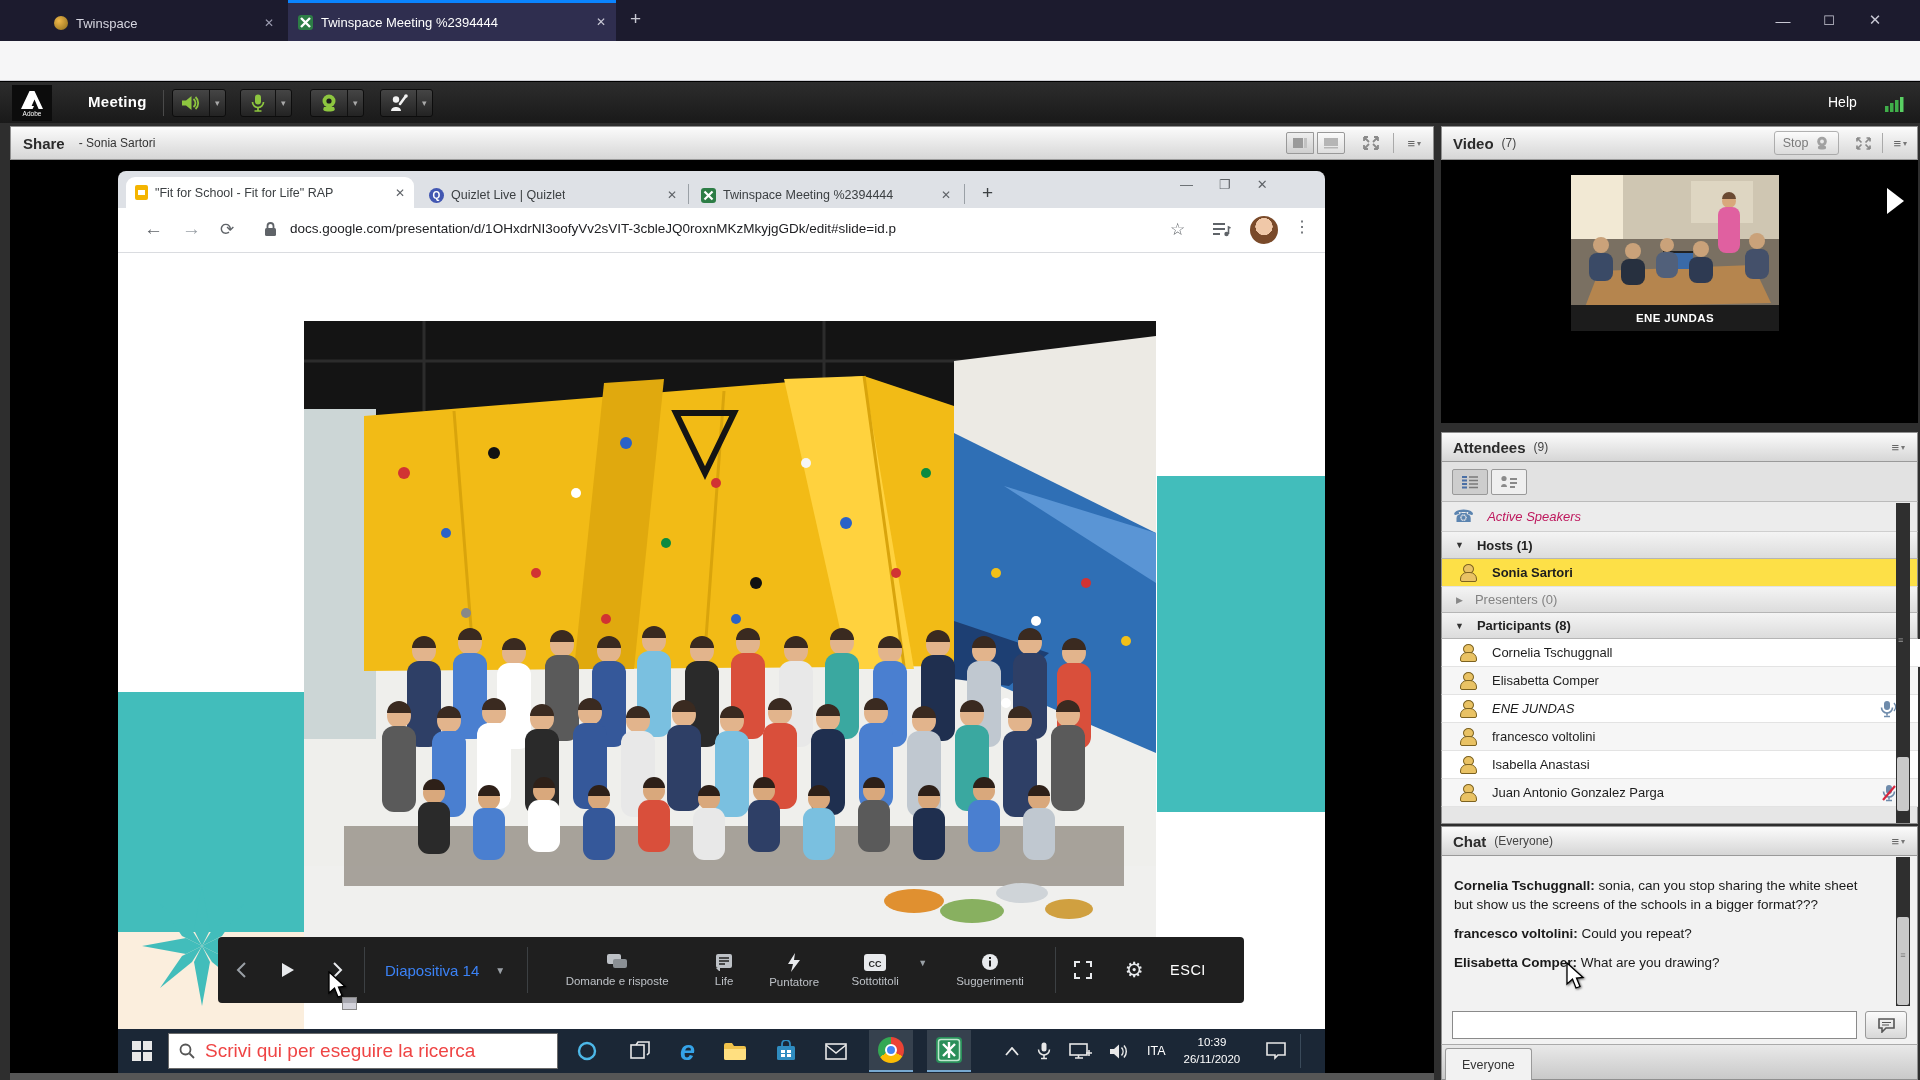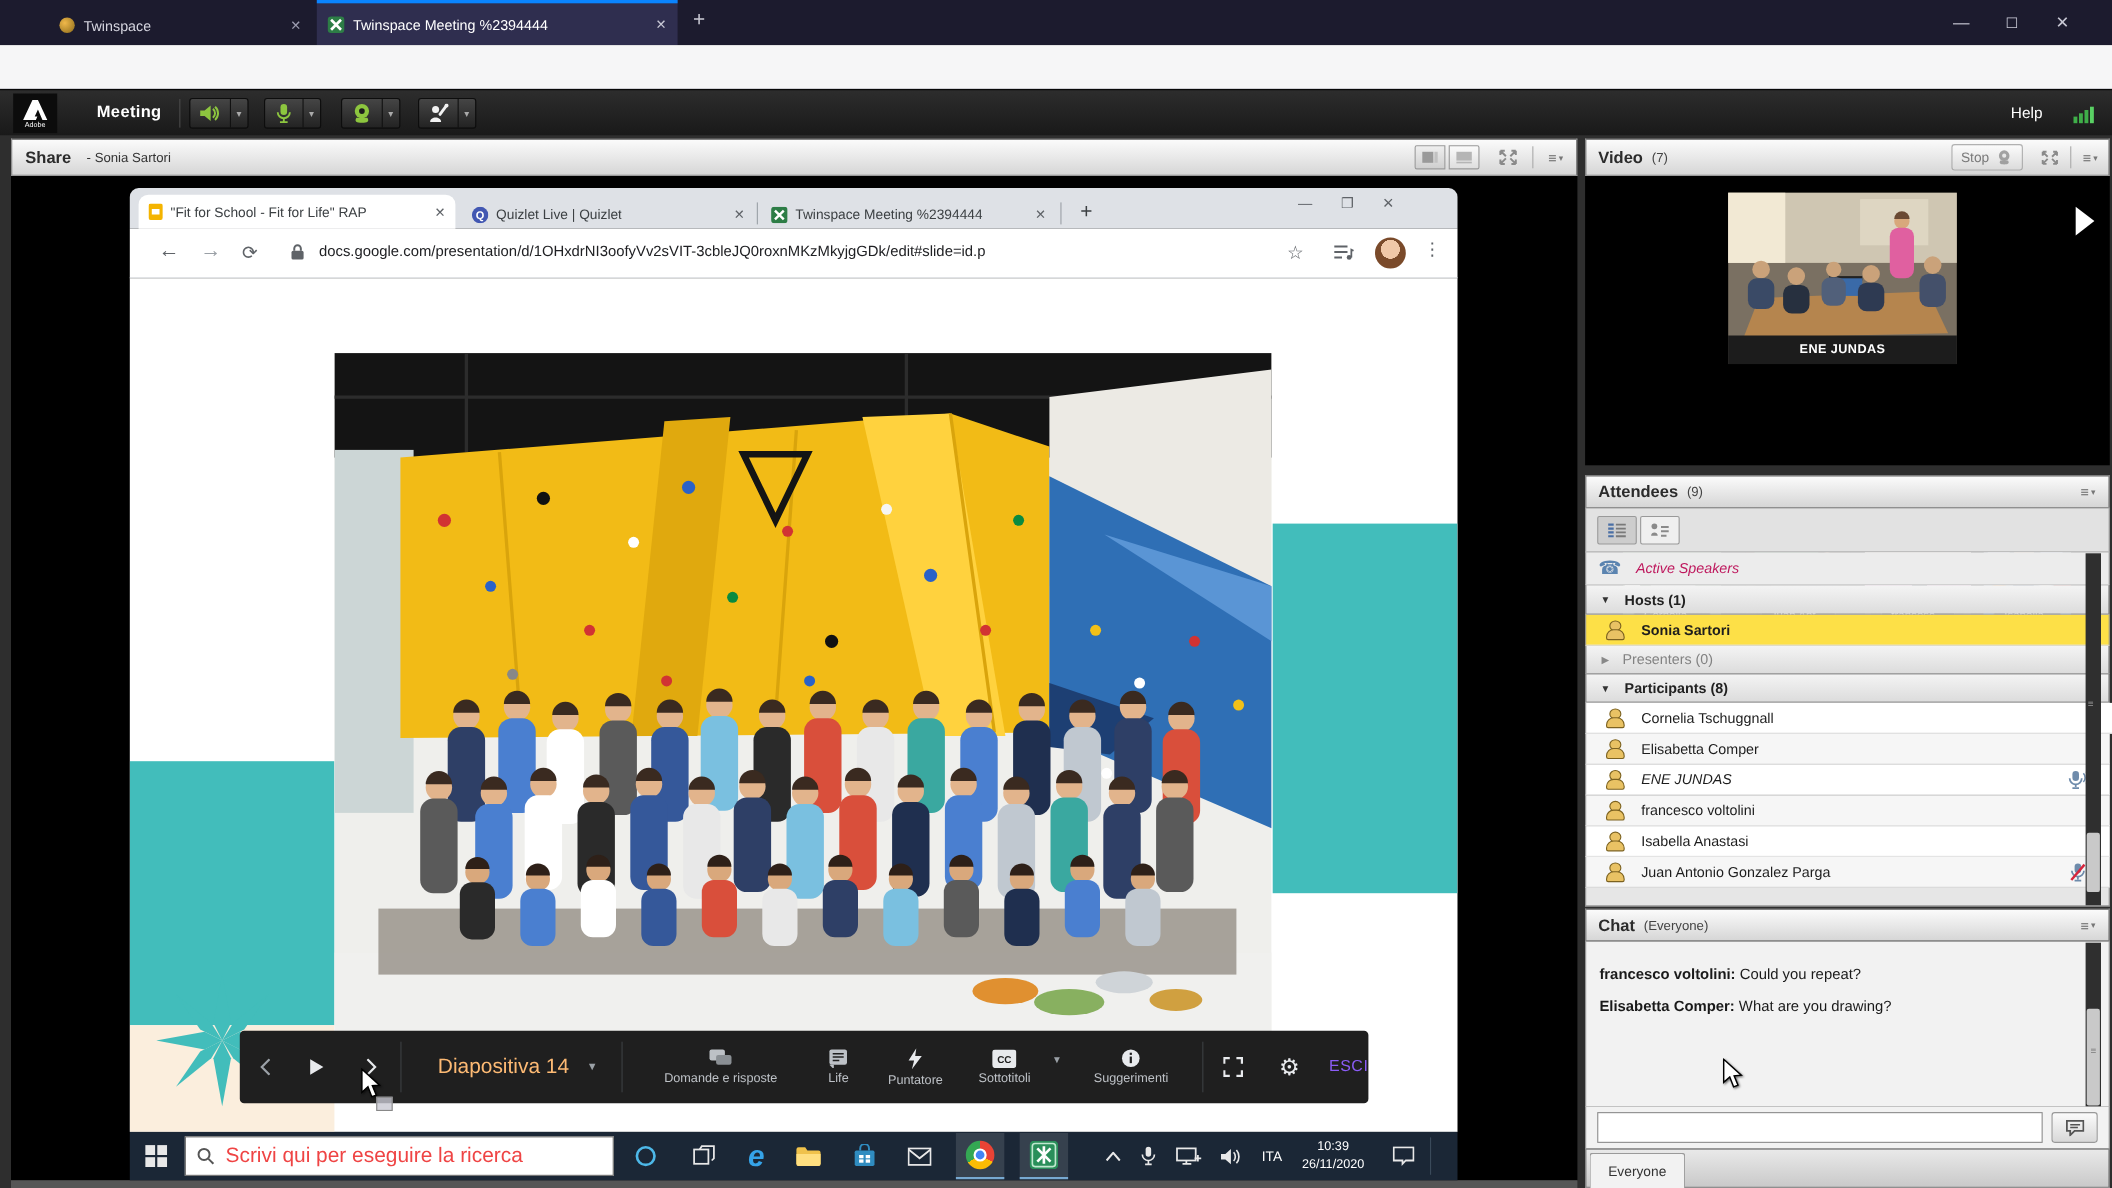--- a/index.html
+++ b/index.html
@@ -470,21 +470,21 @@
       <svg width="14" height="16">
           <path d="M1 1 L13 8 L1 15 Z" fill="#e8eaed"></path>
         </svg>
       </span>
     <span class="tb-ico" style="width:52px;">
       <svg width="10" height="16">
           <path d="M1 1 L8 8 L1 15" stroke="#e8eaed" stroke-width="2" fill="none"></path>
         </svg>
       </span>
     <span style="width:1px;height:46px;background:#3c4043;"></span>
-    <span style="color:#fdba74;font-size:19px;margin-left:33px;">Diapositiva 14</span>
+    <span style="color:#3b82f6;font-size:15px;margin-left:20px;">Diapositiva 14</span>
     <span style="color:#9aa0a6;font-size:10px;margin:0 22px 0 16px;">▼</span>
     <span style="width:1px;height:46px;background:#3c4043;"></span>
     <div class="gs-item" style="width:150px;margin-left:14px;">
       <svg width="22" height="18">
           <rect x="1" y="1" width="14" height="10" rx="2" fill="#bdc1c6"></rect>
           <rect x="7" y="6" width="14" height="9" rx="2" fill="#8a8f94"></rect>
         </svg>
       <span class="gs-label">Domande e risposte</span>
       </div>
     <div class="gs-item" style="width:64px;">
@@ -517,21 +517,21 @@
         </svg>
       <span class="gs-label">Suggerimenti</span>
       </div>
     <span style="width:1px;height:46px;background:#3c4043;margin-left:10px;"></span>
     <span class="tb-ico" style="width:54px;">
       <svg width="18" height="18">
           <path d="M1 6 V1 H6 M12 1 H17 V6 M17 12 V17 H12 M6 17 H1 V12" stroke="#e8eaed" stroke-width="2" fill="none"></path>
         </svg>
       </span>
     <span class="tb-ico" style="width:48px;font-size:21px;color:#e8eaed;">⚙</span>
-    <span style="color:#8b5cf6;font-size:14.5px;margin-left:12px;letter-spacing:.5px;">ESCI</span>
+    <span style="color:#ffffff;font-size:14.5px;margin-left:12px;letter-spacing:.5px;">ESCI</span>
   </div>
 
   <svg class="abs cursor" style="left:210px;top:718px;" width="22" height="30">
     <path d="M1 1 L1 22 L6.5 17 L10 26 L14 24.5 L10.5 16 L17 15.5 Z" fill="#fff" stroke="#000" stroke-width="1.3"></path>
     </svg>
   <div class="abs" style="left:224px;top:744px;width:15px;height:13px;background:rgba(200,200,210,.8);border:1px solid #888;"></div>
 </div>
 
 <div class="abs" style="left:118px;top:1029px;width:1207px;height:44px;background:#1b2736;display:flex;align-items:center;">
   <span style="margin-left:14px;">
@@ -837,20 +837,21 @@
   <div class="abs" style="left:2px;top:135px;width:10px;color:#9a9a9a;font-size:9px;line-height:4px;">≡</div>
   <div class="abs" style="left:1px;top:254px;width:12px;height:54px;background:#c9c9c9;border-radius:2px;"></div>
 </div>
 
 <div class="abs pod-h" style="left:1441px;top:826px;width:477px;height:30px;text-align:right;">
   <span class="pod-title" style="margin-left:11px;">Chat</span>
   <span class="pod-count">(Everyone)</span>
   <span class="pod-menu" style="margin-right:12px;">≡<span class="c">▾</span></span>
 </div>
 <div class="abs" style="left:1441px;top:856px;width:477px;height:150px;background:#f2f2f2;border-left:1px solid #8f8f8f;border-right:1px solid #8f8f8f;padding:20px 40px 0 12px;">
+  <div class="msg"><b>Cornelia Tschuggnall:</b><span> sonia, can you stop sharing the white sheet but show us the screens of the schools in a bigger format???</span></div>
   <div class="msg"><b>francesco voltolini:</b><span> Could you repeat?</span></div>
   <div class="msg"><b>Elisabetta Comper:</b><span> What are you drawing?</span></div>
 </div>
 <svg class="abs cursor" style="left:1566px;top:962px;" width="22" height="30">
   <path d="M1 1 L1 22 L6.5 17 L10 26 L14 24.5 L10.5 16 L17 15.5 Z" fill="#fff" stroke="#000" stroke-width="1.3"></path>
   </svg>
 
 <div class="abs" style="left:1896px;top:857px;width:14px;height:149px;background:#2f2f2f;">
   <div class="abs" style="left:1px;top:60px;width:12px;height:88px;background:#c9c9c9;border-radius:2px;">
     <div style="color:#7a7a7a;font-size:9px;line-height:4px;text-align:center;margin-top:36px;">≡</div>

